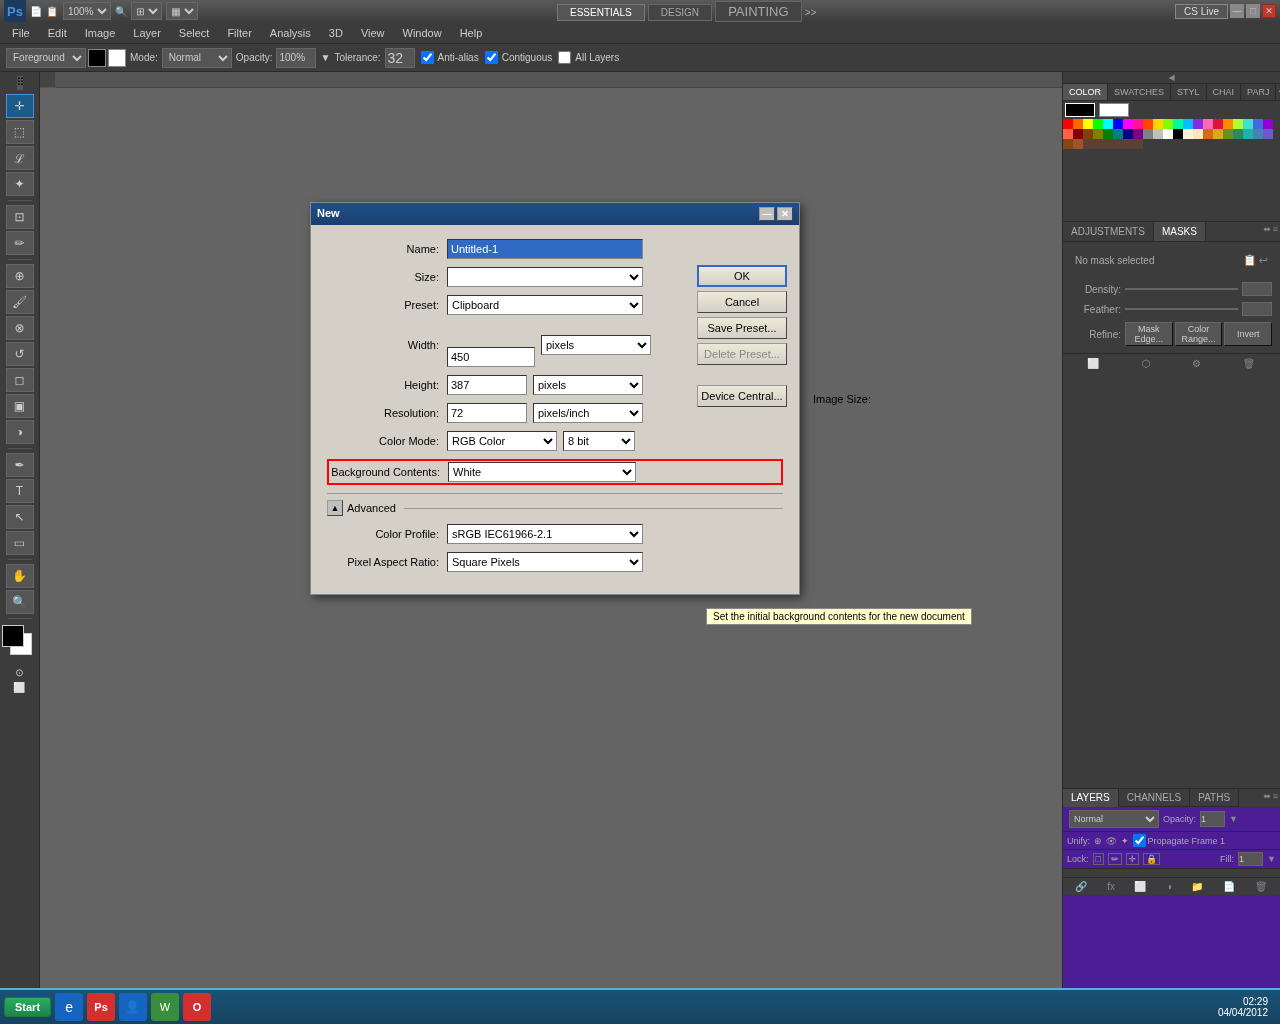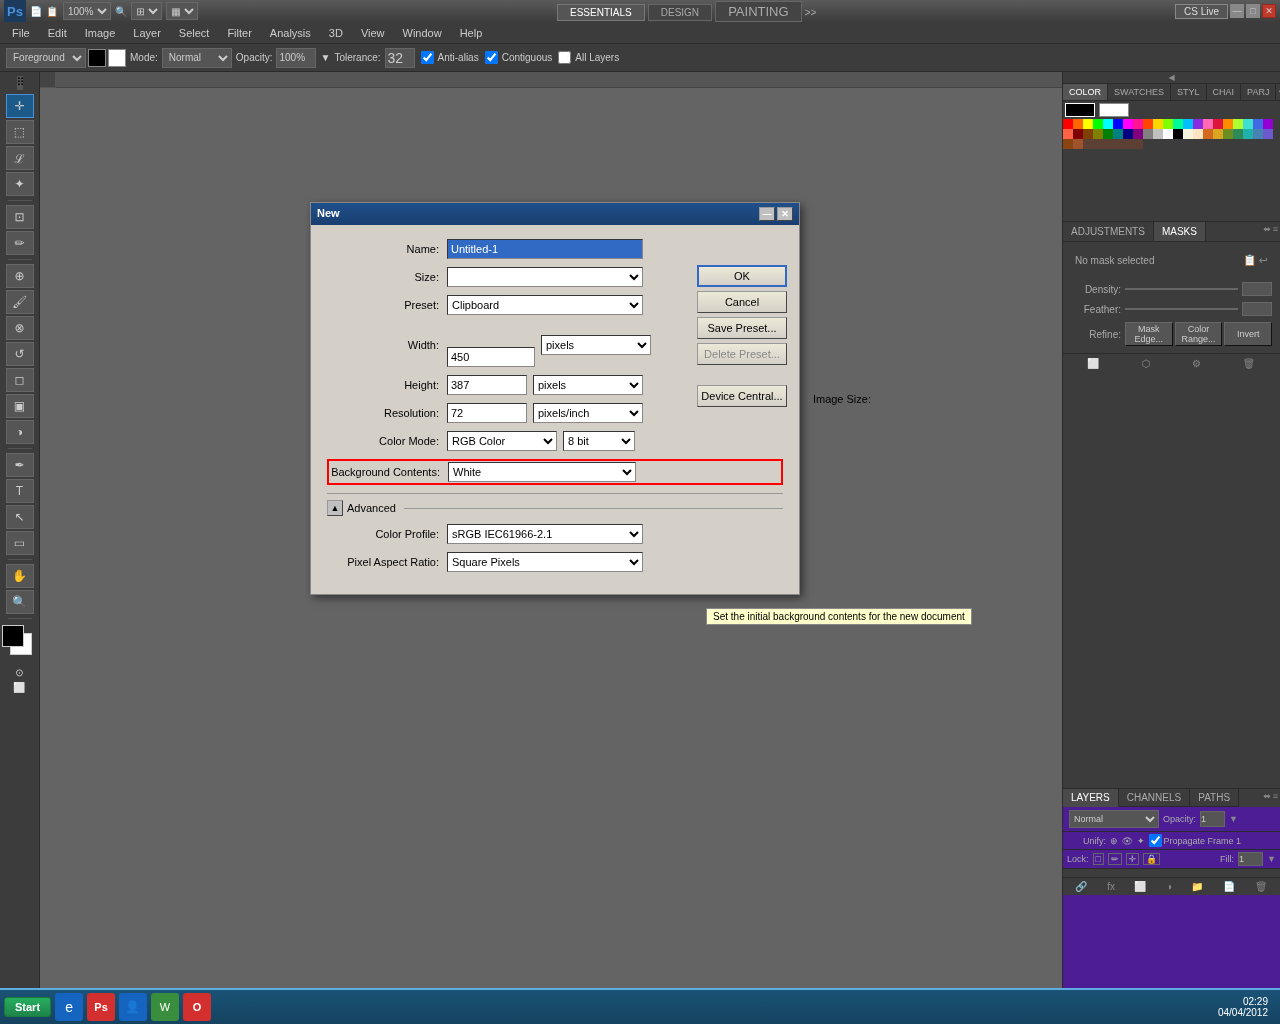--- a/index.html
+++ b/index.html
@@ -809,21 +809,21 @@
 
       <div class="layers-options">
         <select class="layers-select" style="width:90px;">
           <option>Normal</option>
         </select>
         <span style="color:#aaa;font-size:9px;">Opacity:</span>
         <input type="text" value="1" style="width: 25px; background: rgb(85, 85, 85); color: rgb(204, 204, 204); border: 1px solid rgb(102, 102, 102); height: 16px; font-size: 9px;">
         <span style="color:#888;font-size:9px;cursor:pointer;">▼</span>
       </div>
 
-      <div style="padding:2px 20px;display:flex;align-items:center;gap:4px;border-bottom:1px solid #2a2a2a;font-size:9px;color:#aaa;">
+      <div style="padding:2px 4px;display:flex;align-items:center;gap:4px;border-bottom:1px solid #2a2a2a;font-size:9px;color:#aaa;">
         <span>Unify:</span>
         <span style="cursor:pointer;">⊕</span>
         <span style="cursor:pointer;">👁</span>
         <span style="cursor:pointer;">✦</span>
         <label style="display:flex;align-items:center;gap:2px;">
           <input type="checkbox" checked="" style="">
           <span>Propagate Frame 1</span>
         </label>
       </div>
 

